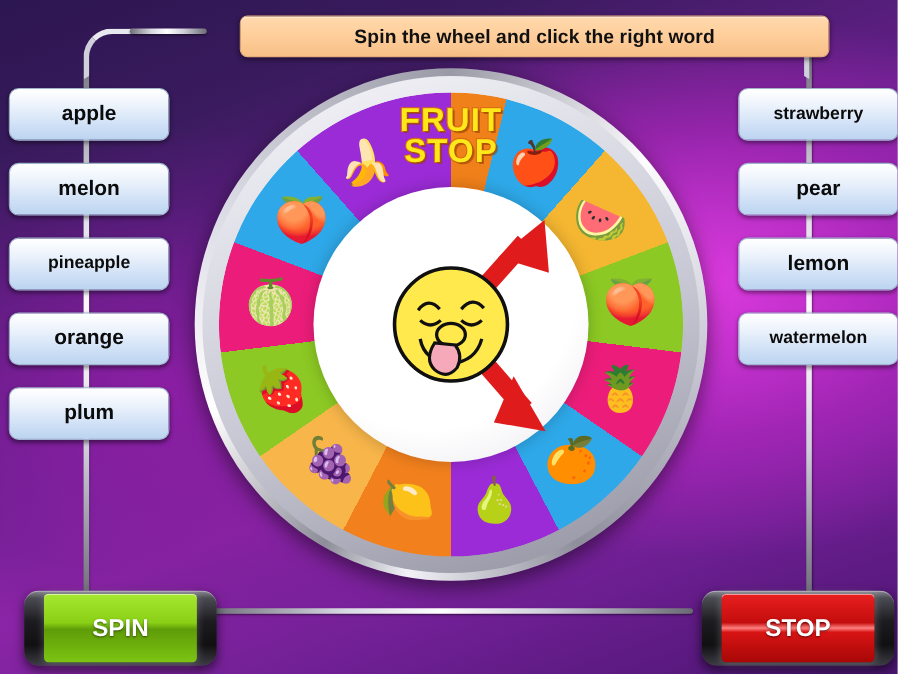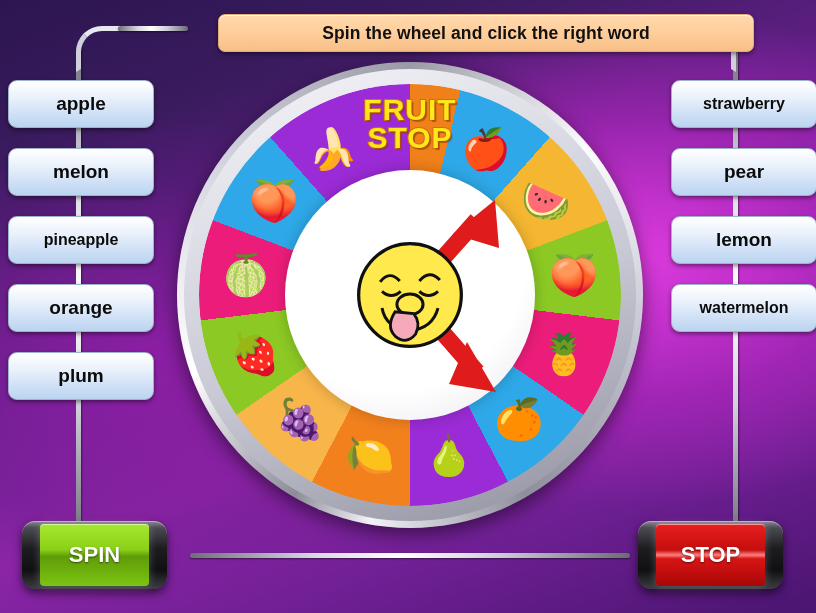--- a/index.html
+++ b/index.html
@@ -81,21 +81,21 @@
     -webkit-text-stroke: 2px #d86a10; paint-order: stroke fill;
     text-shadow: 2px 2px 0 rgba(140,60,0,.55);
   }
   .smiley { position: absolute; left: 50%; top: 50%; width: 112px; height: 112px; margin: -56px 0 0 -56px; }
 
   
   .arrow-svg { position: absolute; left: 0; top: 0; width: 466px; height: 466px; pointer-events: none; }
 
   
   .ctl {
-    position: absolute; top: 521px; width: 145px; height: 68px; border-radius: 13px;
+    position: absolute; top: 537px; width: 175px; height: 68px; border-radius: 13px;
     background: linear-gradient(180deg,#8c8c96 0%, #4a4a52 10%, #1d1d21 40%, #101012 72%, #3c3c44 100%);
     box-shadow: 0 4px 10px rgba(0,0,0,.6), inset 0 1px 0 rgba(255,255,255,.35);
     padding: 3px 18px; cursor: pointer;
   }
   .ctl.left { left: 22px; }
   .ctl.right { left: 638px; }
   .ctl-inner {
     width: 100%; height: 100%; border-radius: 4px;
     display: flex; align-items: center; justify-content: center;
     font-size: 22px; font-weight: bold; color: #fff;

